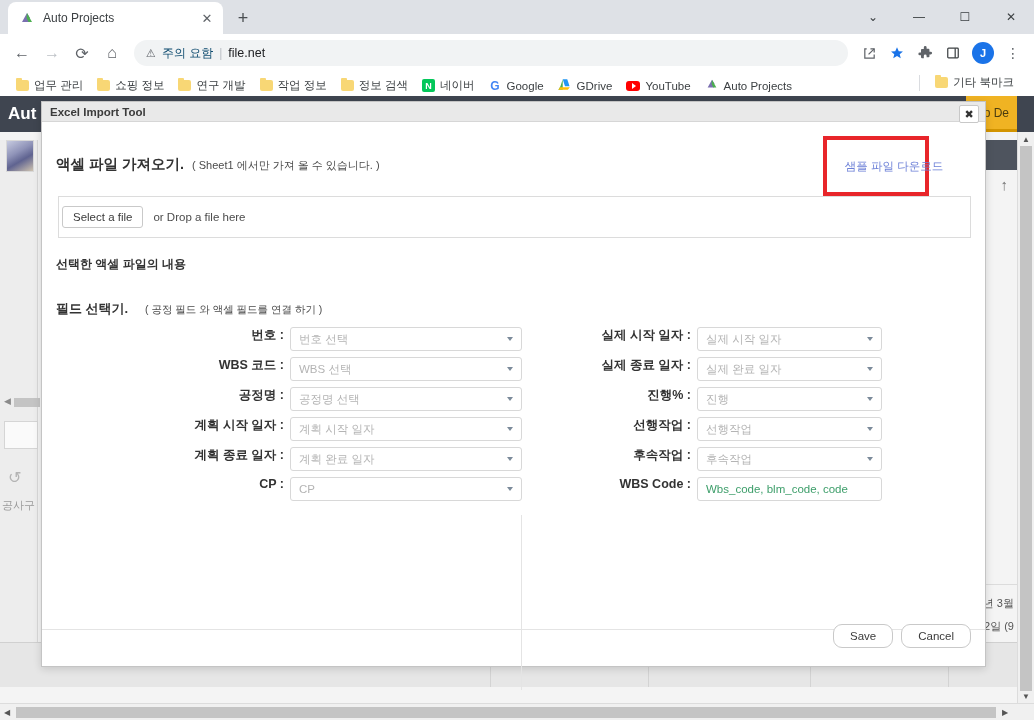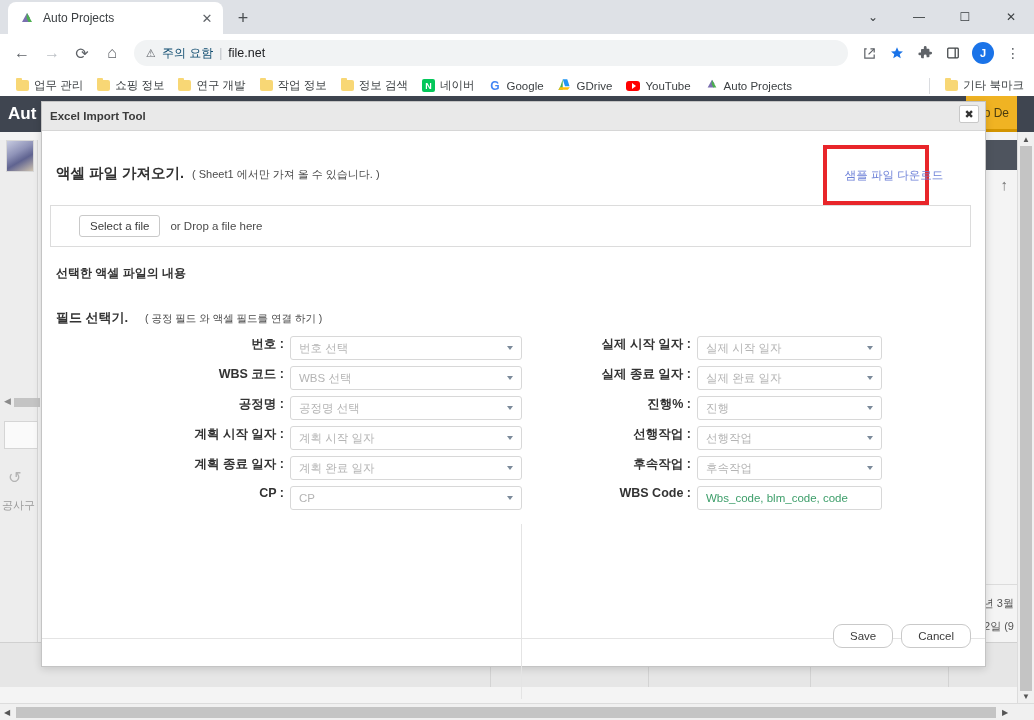--- a/index.html
+++ b/index.html
@@ -75,21 +75,21 @@
   }
   .avatar-j {
     width: 22px; height: 22px; border-radius: 50%; background: #1a73e8;
     color: #fff; font-size: 11px; font-weight: bold;
     display: flex; align-items: center; justify-content: center;
     margin: 0 4px; flex: 0 0 22px;
   }
 
   .bookmarks {
     height: 28px; background: #ffffff;
-    display: flex; align-items: center; padding: 0 10px; gap: 2px;
+    display: flex; padding: 0 10px; gap: 2px;
     border-bottom: 1px solid #dadce0; position: relative;
   }
   .bm {
     display: flex; align-items: center; gap: 5px;
     padding: 3px 6px; border-radius: 4px; white-space: nowrap;
   }
   .bm-label { font-size: 11.5px; color: #3c4043; }
   .bm-folder {
     width: 13px; height: 11px; background: #f8d775;
     border-radius: 1px 2px 2px 2px; flex: 0 0 13px; position: relative;
@@ -113,21 +113,21 @@
     width: 14px; height: 10px; background: #ff0000; border-radius: 3px;
     display: flex; align-items: center; justify-content: center;
     flex: 0 0 14px;
   }
   .ico-yt:after {
     content:''; border-left: 4px solid #fff;
     border-top: 3px solid transparent; border-bottom: 3px solid transparent;
     margin-left: 1px;
   }
   .bm-right {
-    position: absolute; right: 4px; display: flex;
+    position: absolute; right: 14px; display: flex;
     align-items: center; gap: 9px;
   }
   .bm-divider { width: 1px; height: 16px; background: #dadce0; }
 
   
   #page {
     position: absolute; left: 0; top: 96px;
     width: 1034px; height: 624px; background: #f4f4f4;
     overflow: hidden;
   }
@@ -228,21 +228,21 @@
 
   
   #modal {
     position: absolute; left: 41px; top: 101px;
     width: 945px; height: 566px; background: #ffffff;
     border: 1px solid #c4c4c4;
     box-shadow: 0 2px 8px rgba(0,0,0,0.14);
     display: flex; flex-direction: column;
   }
   .modal-head {
-    height: 29px; background: #e9e9e9; border-bottom: 1px solid #d6d6d6;
+    height: 20px; background: #e9e9e9; border-bottom: 1px solid #d6d6d6;
     display: flex; align-items: center; padding: 0 8px; position: relative;
   }
   .modal-title { font-size: 11.5px; font-weight: bold; color: #3b3b3b; }
   .modal-x {
     position: absolute; right: 6px; top: 3px;
     width: 20px; height: 18px; border: 1px solid #c8c8c8; background: #fff;
     display: flex; align-items: center; justify-content: center;
     font-size: 11px; color: #333; border-radius: 2px; font-weight: bold;
   }
   .modal-body { flex: 1; position: relative; padding: 0 14px; }
@@ -256,23 +256,23 @@
     font-size: 11px; color: #4b4b4b;
   }
   .dl-box {
     position: absolute; left: 781px; top: 14px;
     width: 106px; height: 60px; border: 4px solid #e8252a; background: #fff;
     display: flex; align-items: center; justify-content: center;
   }
   .dl-link { font-size: 11.5px; color: #6b7fd7; white-space: nowrap; margin-left: 36px; }
 
   .drop-zone {
-    position: absolute; left: 8px; top: 74px; right: 14px;
+    position: absolute; left: 16px; top: 74px; right: 14px;
     height: 42px; border: 1px solid #dcdcdc; background: #fff;
-    display: flex; align-items: center; padding-left: 28px; gap: 10px;
+    display: flex; align-items: center; padding-left: 3px; gap: 10px;
   }
   .select-file-btn {
     border: 1px solid #c9c9c9; background: #fff; border-radius: 3px;
     padding: 4px 10px; font-size: 11.5px; color: #3b3b3b;
   }
   .drop-text { font-size: 11.5px; color: #4b4b4b; }
 
   .sec2-title {
     position: absolute; left: 14px; top: 134px;
     font-size: 12px; font-weight: bold; color: #333;

